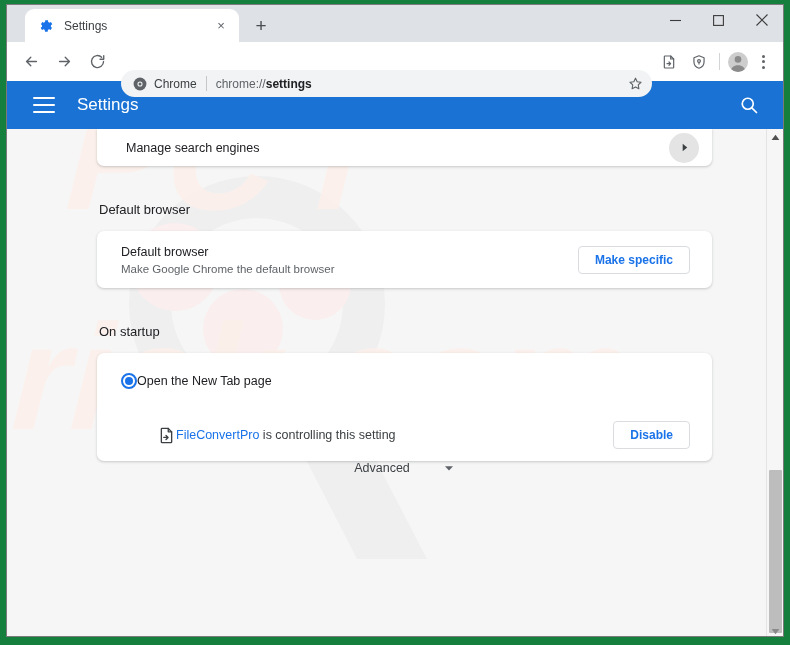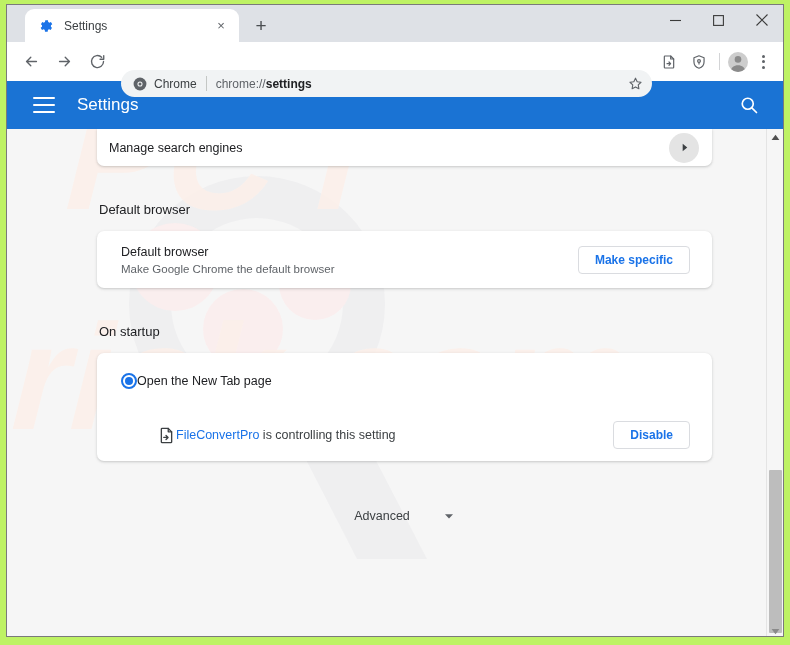--- a/index.html
+++ b/index.html
@@ -10,21 +10,21 @@
     overflow: hidden;
     font-family: "Liberation Sans", sans-serif;
     background: #0b63c5;
   }
 
   
   #window {
     position: absolute;
     left: 0; top: 0;
     width: 790px; height: 645px;
-    background: #bef264;
+    background: #15803d;
     padding: 4px 6px 8px 6px;
   }
   #window-inner {
     position: relative;
     width: 100%; height: 100%;
     background: #f2f2f2;
     border: 1px solid #7a7a7a;
     overflow: hidden;
   }
 
@@ -263,21 +263,21 @@
     border-radius: 7px;
     box-shadow: 0 1px 2px rgba(60,64,67,.18), 0 1px 3px 1px rgba(60,64,67,.06);
   }
 
   
   #card-search-engines {
     height: 37px;
     border-radius: 0 0 7px 7px;
     display: flex;
     align-items: center;
-    padding: 0 13px 0 12px;
+    padding: 0 13px 0 29px;
     position: relative;
   }
   #search-engines-label {
     flex: 1;
     font-size: 12.5px;
     color: #202124;
   }
   #search-engines-arrow {
     width: 30px; height: 30px;
     border-radius: 50%;
@@ -382,21 +382,20 @@
     font-size: 12px;
     font-weight: 700;
     font-family: "Liberation Sans", sans-serif;
     display: flex; align-items: center;
   }
 
   
   #advanced-row {
     position: relative;
     z-index: 1;
-    margin-top: 48px;
     display: flex;
     align-items: center;
     justify-content: center;
   }
   #advanced-label {
     font-size: 12.5px;
     color: #3c4043;
   }
   #advanced-chevron {
     margin-left: 33px;

